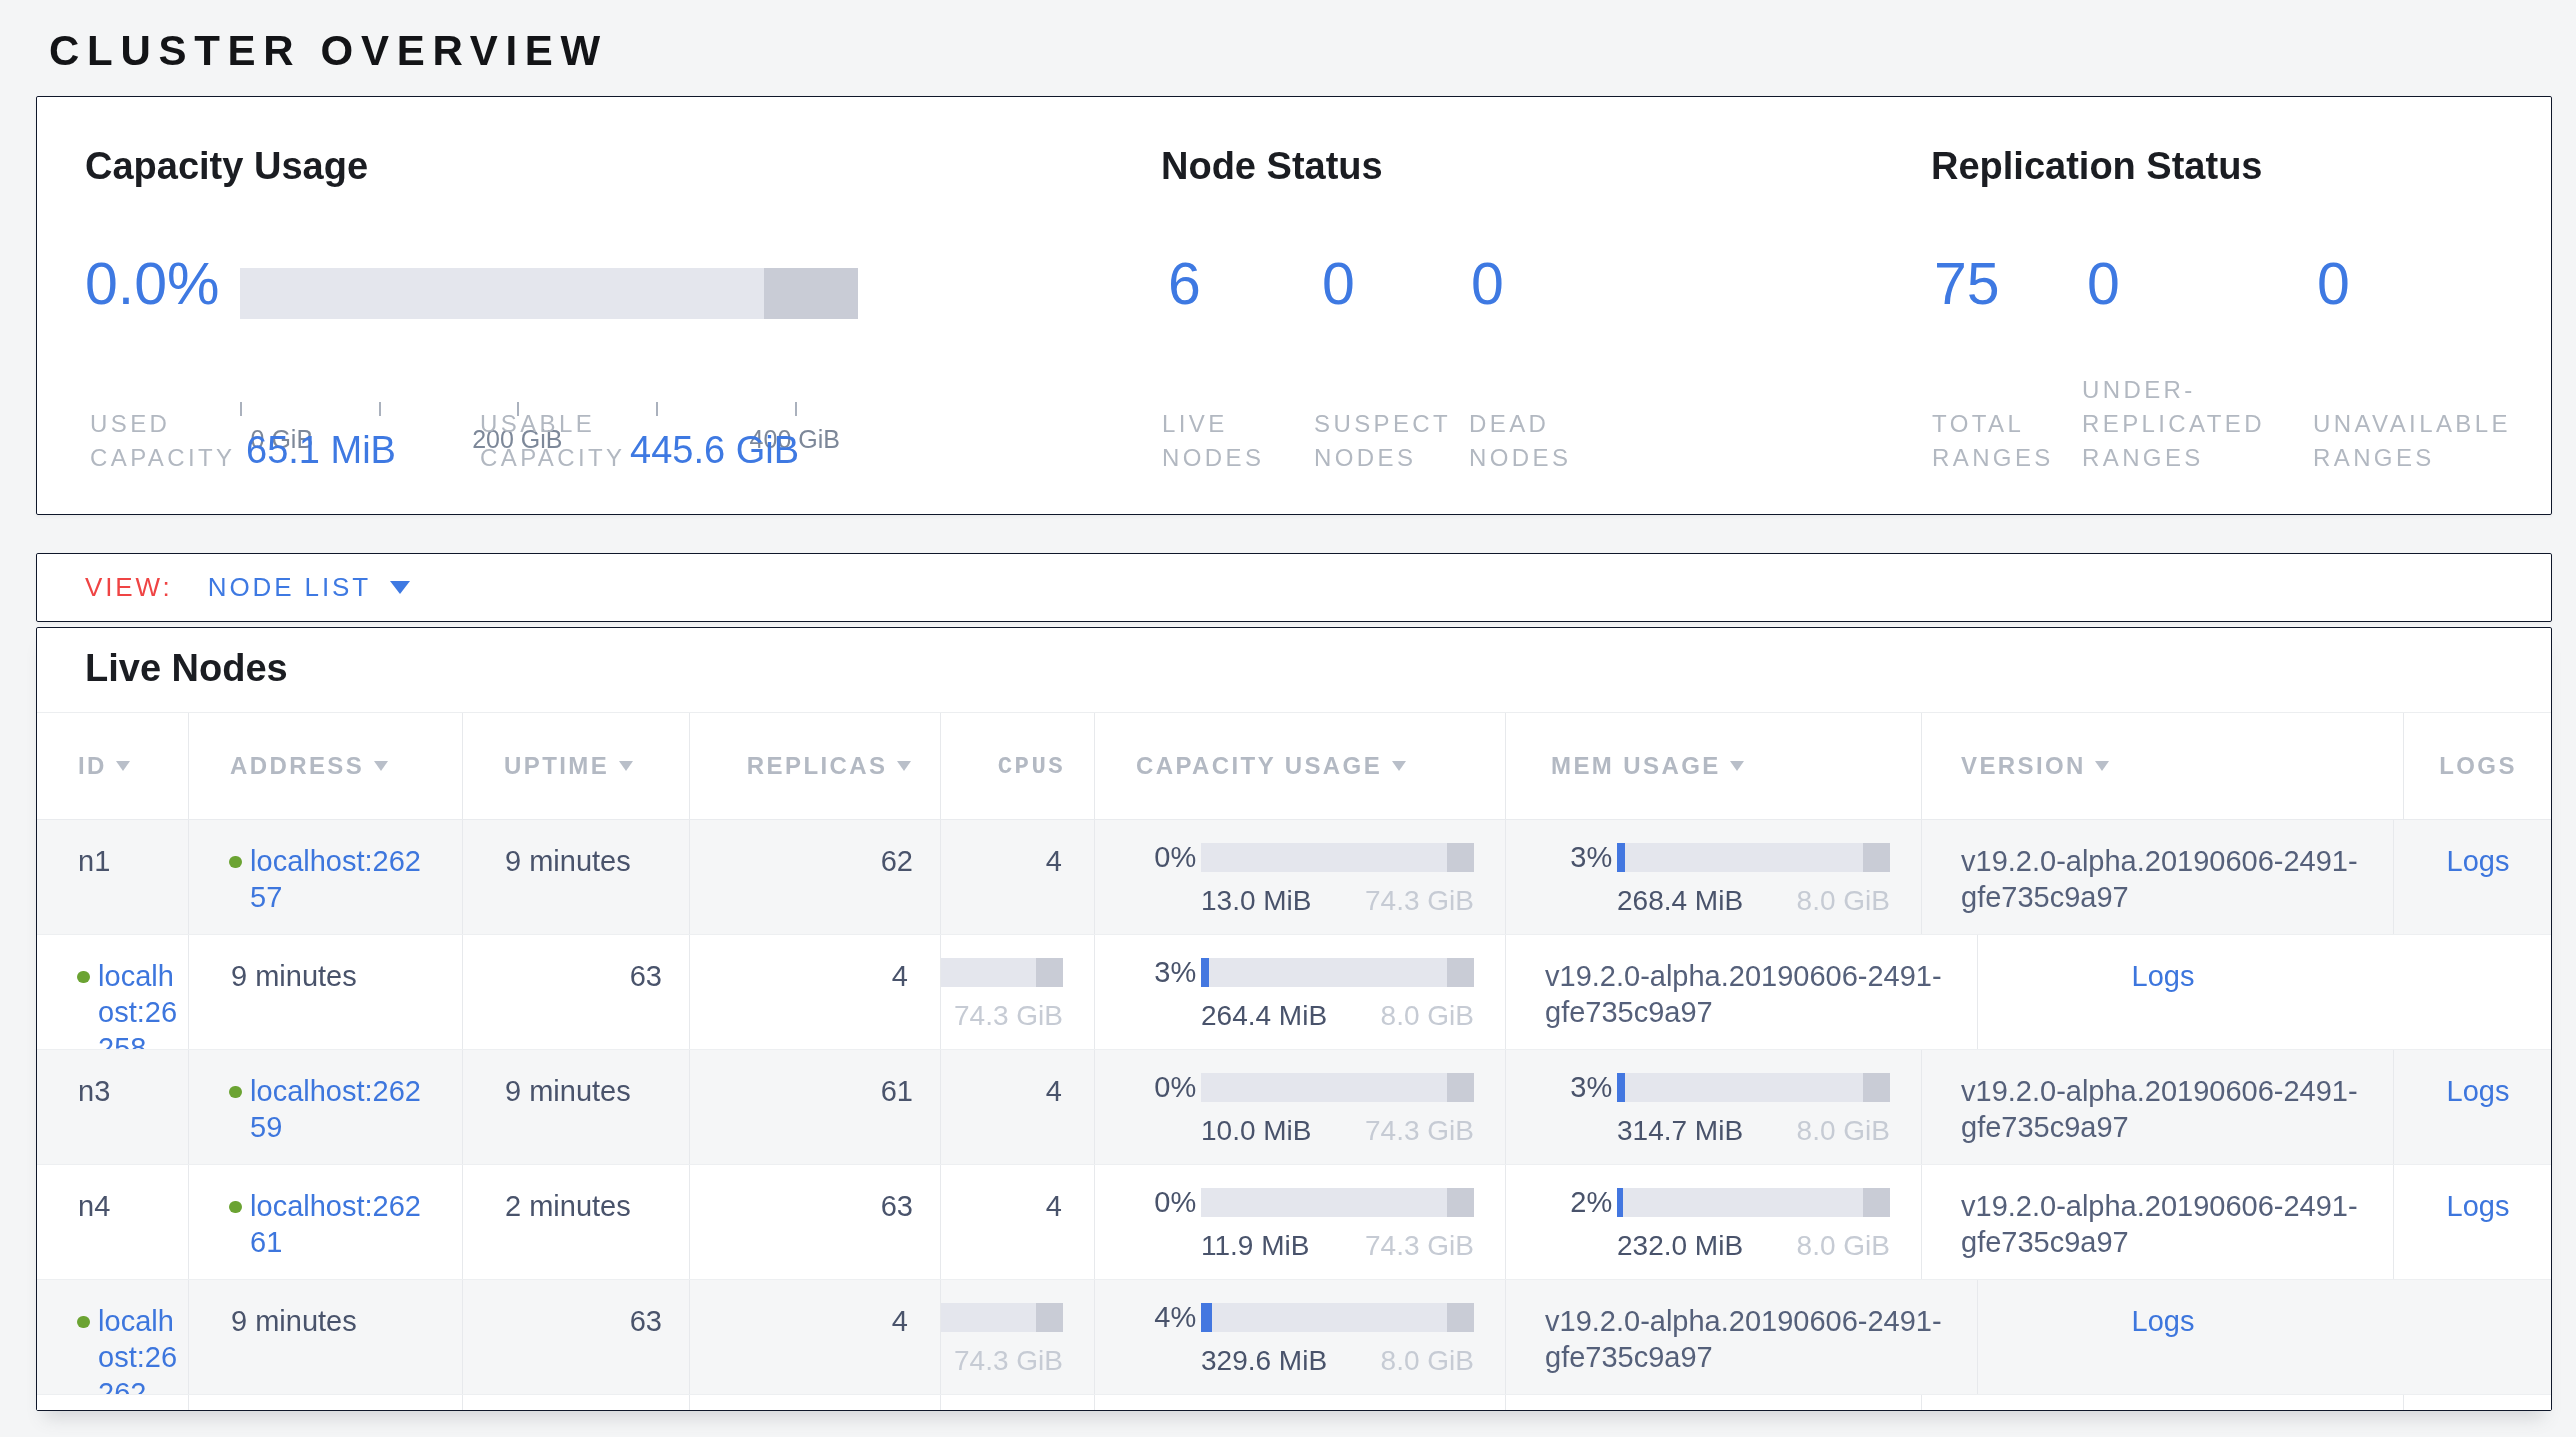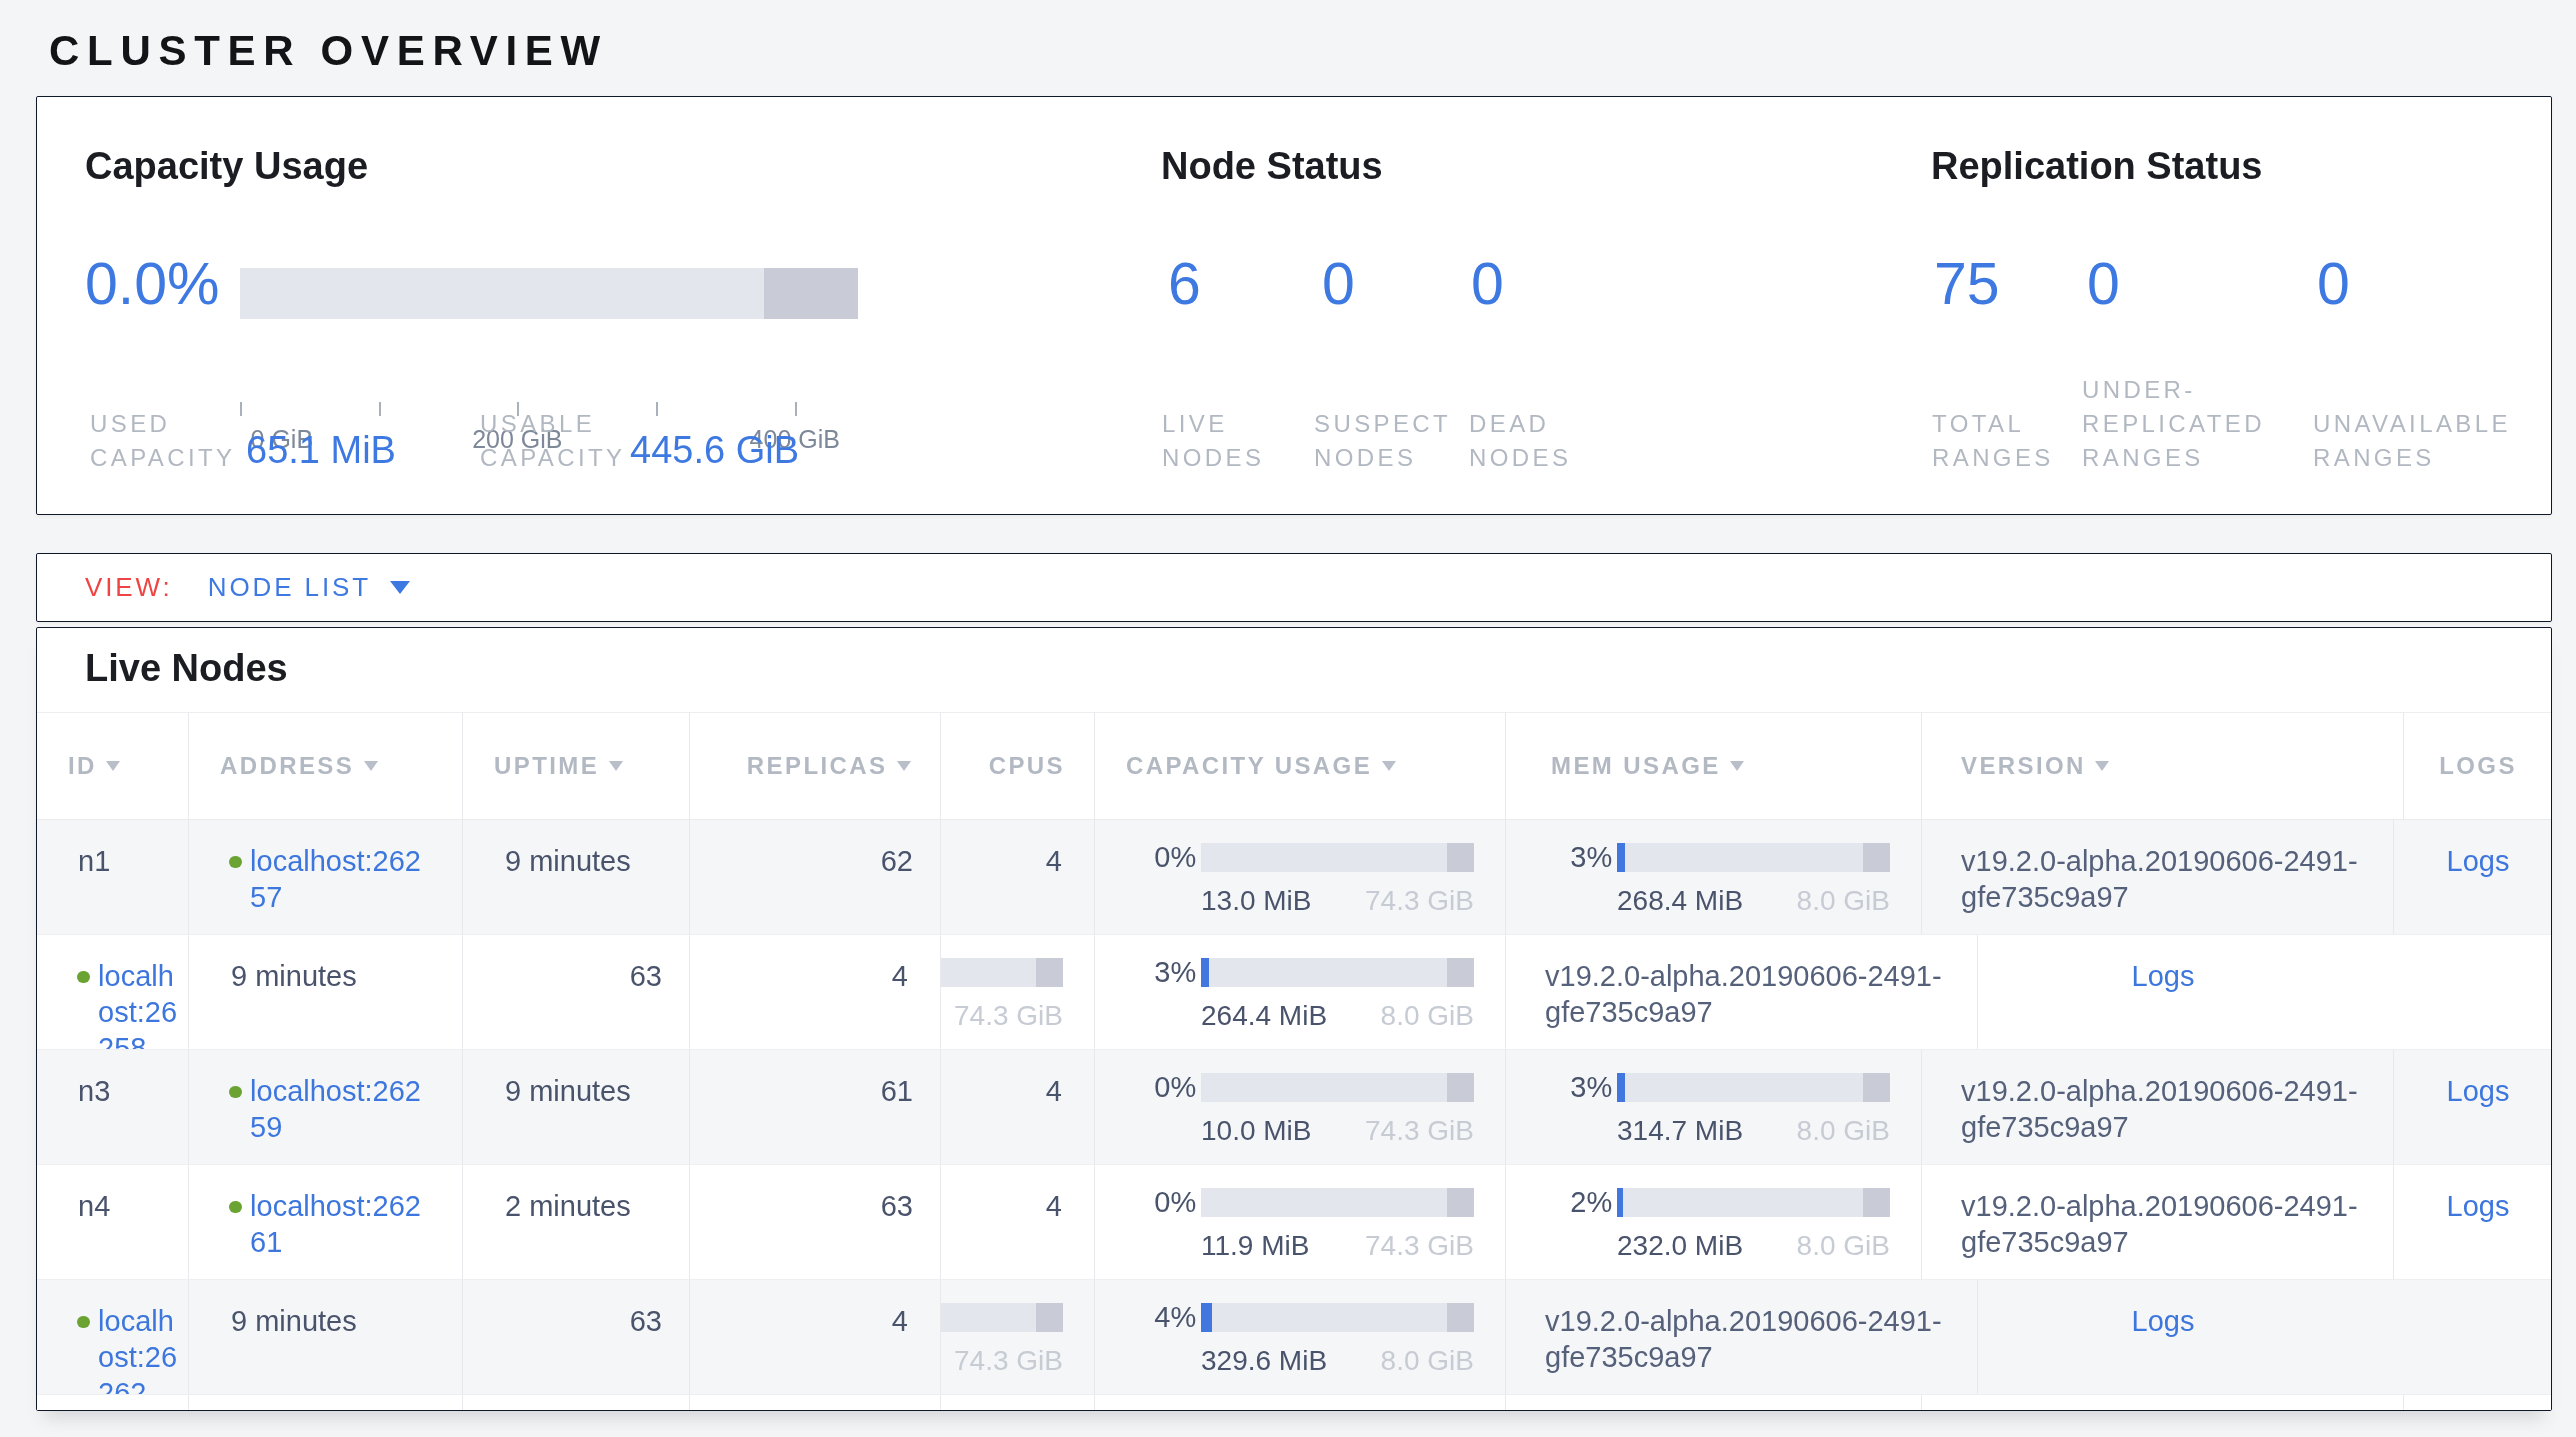--- a/index.html
+++ b/index.html
@@ -50,21 +50,21 @@
   .table { position:absolute; left:0; top:84px; width:100%; }
   .tr { display:grid; grid-template-columns:152px 274px 227px 251px 154px 411px 416px 482px 148px; }
   .tr.head { height:108px; border-top:1px solid #eceef0; border-bottom:1px solid #e9ebee; }
   .tr.body-row { height:115px; border-bottom:1px solid #edeff1; background:#fff; }
   .tr.body-row.alt { background:#f5f6f7; }
   .tr.sliver { height:15.3px; background:#fff; }
   .c { border-right:1px solid #e7e9ec; overflow:hidden; position:relative; }
   .tr > .c:last-child { border-right:none; }
 
   .th { display:flex; align-items:center; font-size:24px; font-weight:700; letter-spacing:2.4px;
-        color:#b3b9c3; padding-left:31px; cursor:pointer; white-space:nowrap; }
+        color:#b3b9c3; padding-left:41px; cursor:pointer; white-space:nowrap; }
   .th.num { justify-content:flex-end; padding-left:0; padding-right:29px; }
   .th.center { justify-content:center; padding-left:0; }
   .sort-caret { width:0; height:0; border-left:7.7px solid transparent; border-right:7.7px solid transparent;
                 border-top:10.5px solid #b9bfc9; margin-left:9.6px; }
 
   .td { font-size:29px; color:#49536b; padding-top:23px; line-height:36px; }
   .td-id { padding-left:41px; }
   .td-address { padding-left:40px; display:flex; align-items:flex-start; }
   .live-dot { flex:none; width:12.5px; height:12.5px; border-radius:50%; background:#6ba332; margin:12.5px 8.6px 0 0; }
   .addr-link { color:#3d76dd; width:174px; word-break:break-all; cursor:pointer; }
@@ -180,21 +180,21 @@
             <span class="sort-caret"></span>
         </div>
         <div class="c th">
           <span>UPTIME</span>
             <span class="sort-caret"></span>
         </div>
         <div class="c th num">
           <span>REPLICAS</span>
             <span class="sort-caret"></span>
         </div>
-        <div class="c th num" style="">
+        <div class="c th num" style="font-family:Liberation Mono, monospace;">
           <span>CPUS</span>
         </div>
         <div class="c th">
           <span>CAPACITY USAGE</span>
             <span class="sort-caret"></span>
         </div>
         <div class="c th" style="padding-left:45px;">
           <span>MEM USAGE</span>
             <span class="sort-caret"></span>
         </div>

